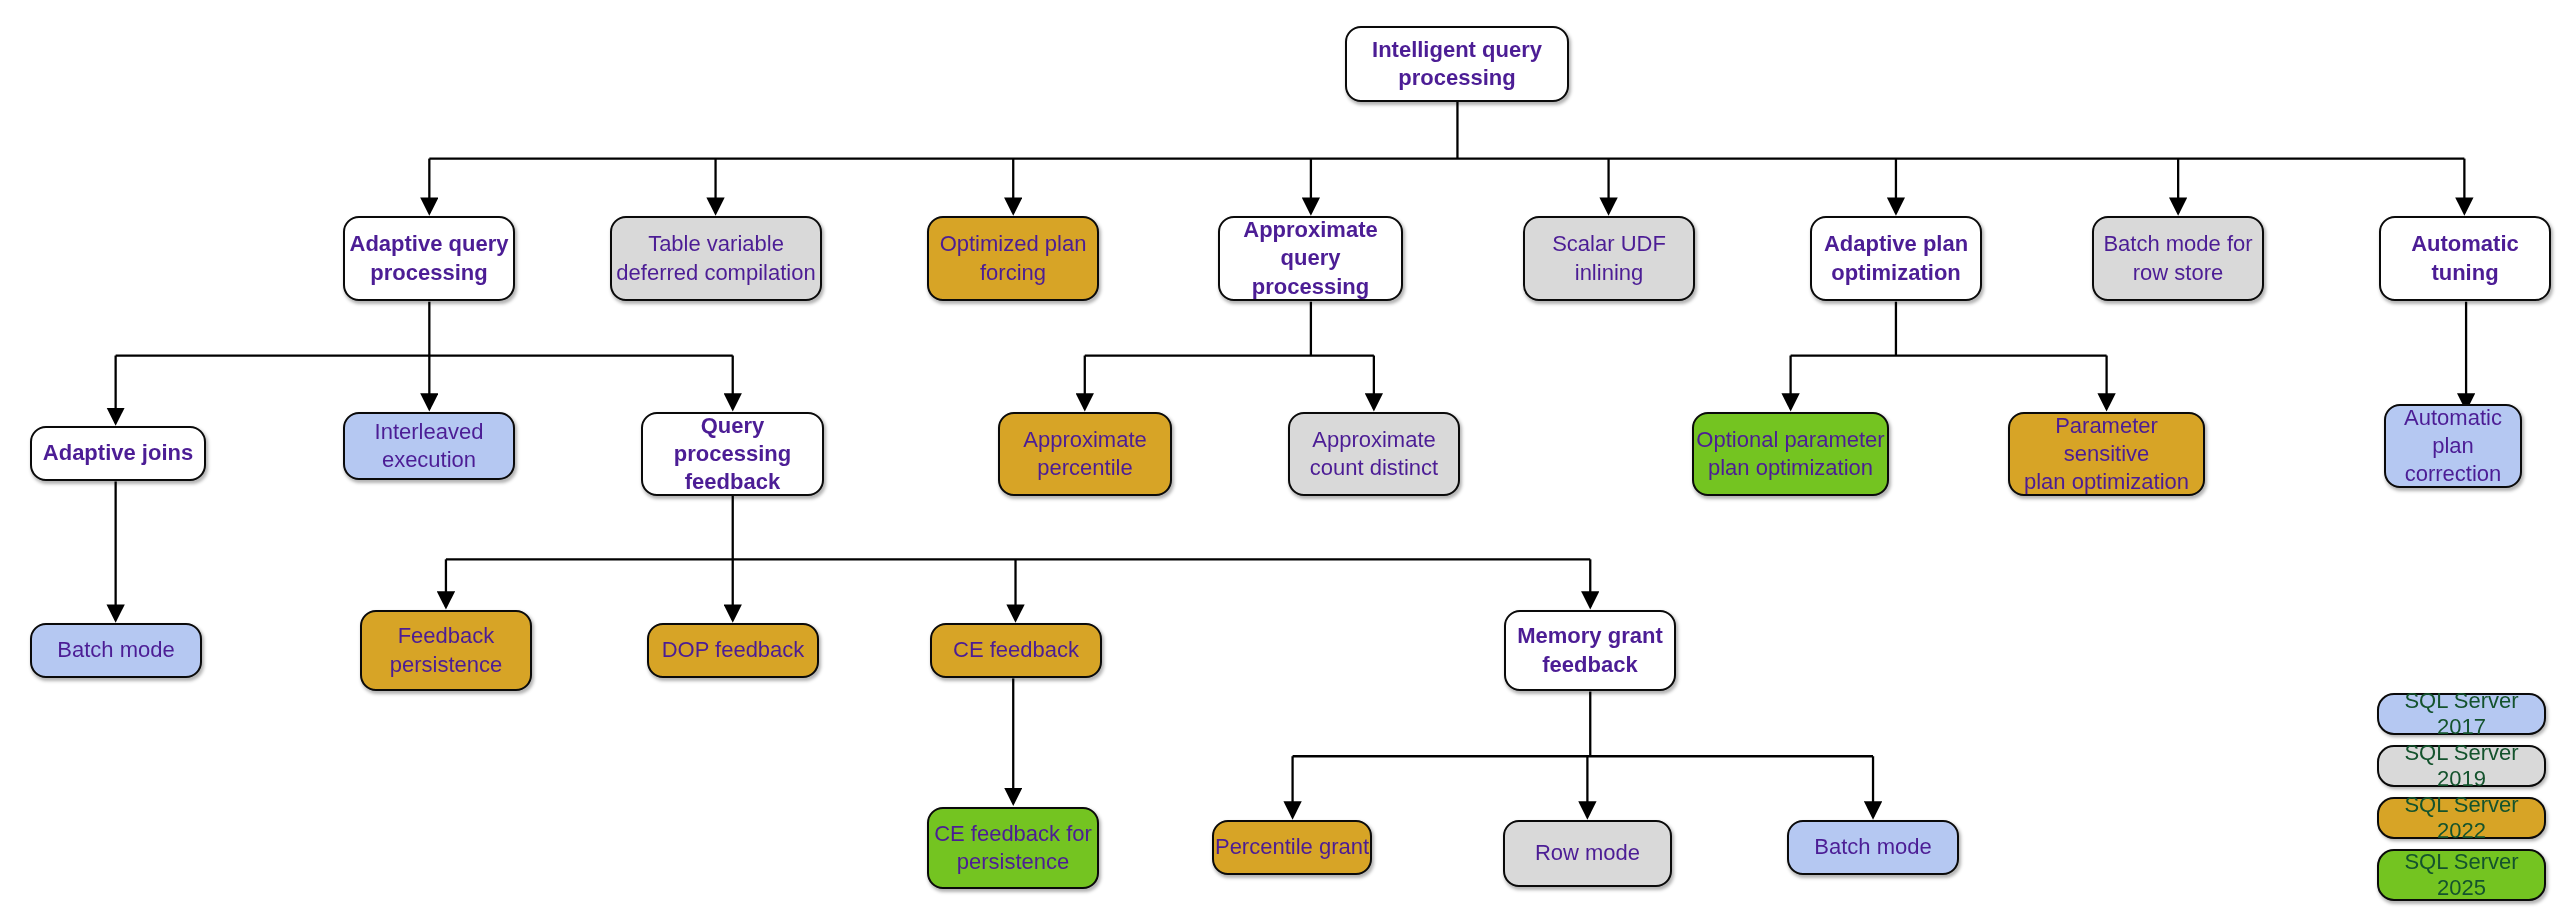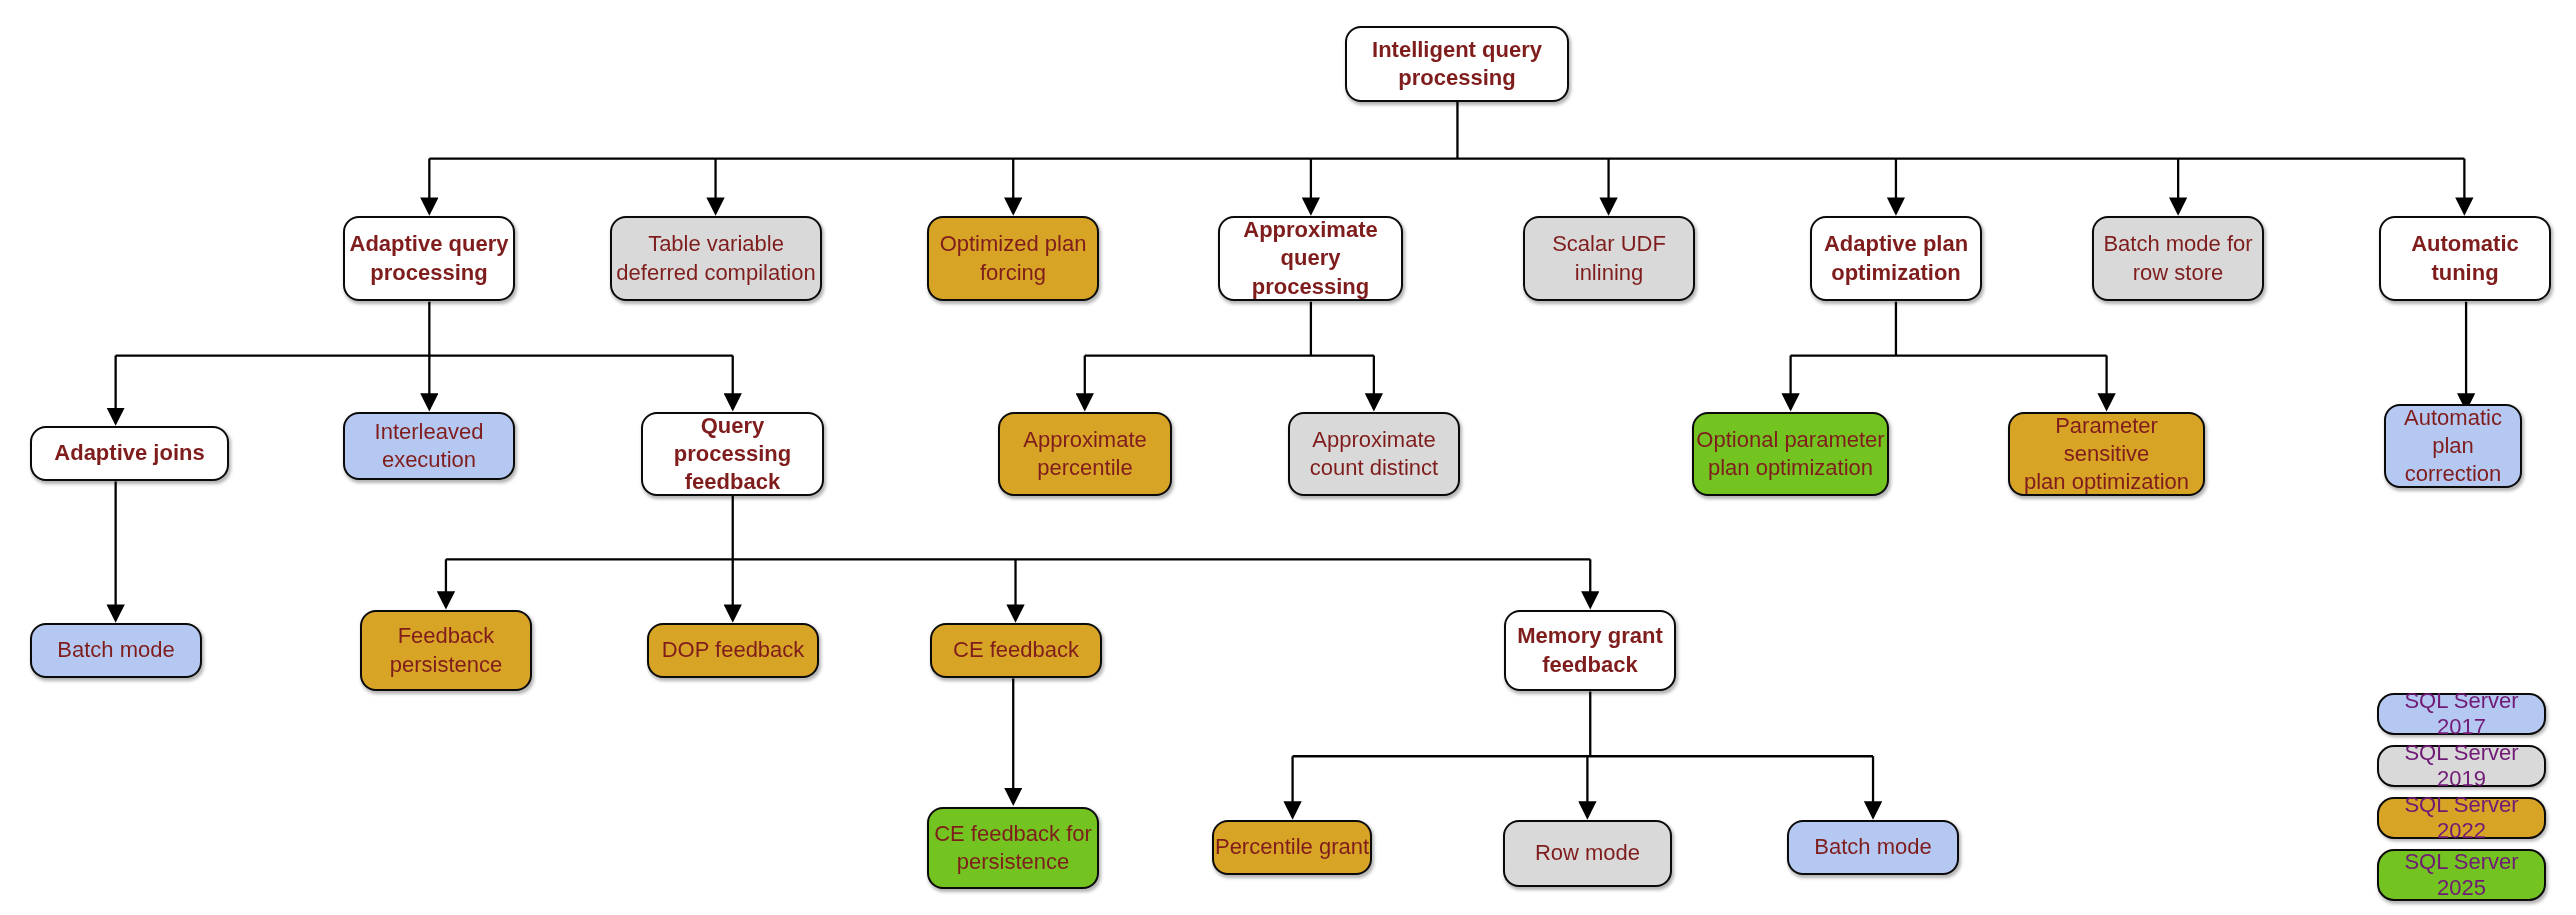--- a/index.html
+++ b/index.html
@@ -21,35 +21,35 @@
     box-sizing: border-box;
     border: 2.3px solid #0a0a0a;
     border-radius: 16px;
     display: flex;
     align-items: center;
     justify-content: center;
     text-align: center;
     white-space: pre-line;
     font-size: 22px;
     line-height: 1.28;
-    color: #7f1d1d;
+    color: #4c1d95;
     box-shadow: 1.7px 2.3px 3.4px rgba(0,0,0,0.30);
   }
   .node.category { font-weight: 700; }
   .legend-item {
     position: absolute;
     box-sizing: border-box;
     border: 2.3px solid #0a0a0a;
     border-radius: 17px;
     display: flex;
     align-items: center;
     justify-content: center;
     text-align: center;
     font-size: 22px;
-    color: #701a75;
+    color: #14532d;
     box-shadow: 1.7px 2.3px 3.4px rgba(0,0,0,0.30);
   }
 </style>
 <title>Intelligent query processing feature family diagram</title></head>
 <body>
 
 <div id="canvas">
   <svg id="edges" xmlns="http://www.w3.org/2000/svg" viewBox="0 0 4500 1600">
       <defs>
         <marker id="arrow" viewBox="0 0 10 10" refX="8.5" refY="5" markerWidth="8" markerHeight="8" orient="auto-start-reverse">
@@ -124,21 +124,21 @@
       <div class="node category" style="left: 1218px; top: 216px; width: 185px; height: 85px; background: rgb(255, 255, 255);"><span>Approximate
 query processing</span></div>
       <div class="node" style="left: 1523px; top: 216px; width: 172px; height: 85px; background: rgb(217, 217, 217);"><span>Scalar UDF
 inlining</span></div>
       <div class="node category" style="left: 1810px; top: 216px; width: 172px; height: 85px; background: rgb(255, 255, 255);"><span>Adaptive plan
 optimization</span></div>
       <div class="node" style="left: 2092px; top: 216px; width: 172px; height: 85px; background: rgb(217, 217, 217);"><span>Batch mode for
 row store</span></div>
       <div class="node category" style="left: 2379px; top: 216px; width: 172px; height: 85px; background: rgb(255, 255, 255);"><span>Automatic
 tuning</span></div>
-      <div class="node category" style="left: 30px; top: 426px; width: 199px; height: 55px; background: rgb(255, 255, 255);"><span>Adaptive joins</span></div>
+      <div class="node category" style="left: 30px; top: 426px; width: 176px; height: 55px; background: rgb(255, 255, 255);"><span>Adaptive joins</span></div>
       <div class="node" style="left: 343px; top: 412px; width: 172px; height: 68px; background: rgb(181, 200, 242);"><span>Interleaved
 execution</span></div>
       <div class="node category" style="left: 641px; top: 412px; width: 183px; height: 84px; background: rgb(255, 255, 255);"><span>Query processing
 feedback</span></div>
       <div class="node" style="left: 998px; top: 412px; width: 174px; height: 84px; background: rgb(215, 164, 38);"><span>Approximate
 percentile</span></div>
       <div class="node" style="left: 1288px; top: 412px; width: 172px; height: 84px; background: rgb(217, 217, 217);"><span>Approximate
 count distinct</span></div>
       <div class="node" style="left: 1692px; top: 412px; width: 197px; height: 84px; background: rgb(116, 196, 33);"><span>Optional parameter
 plan optimization</span></div>

